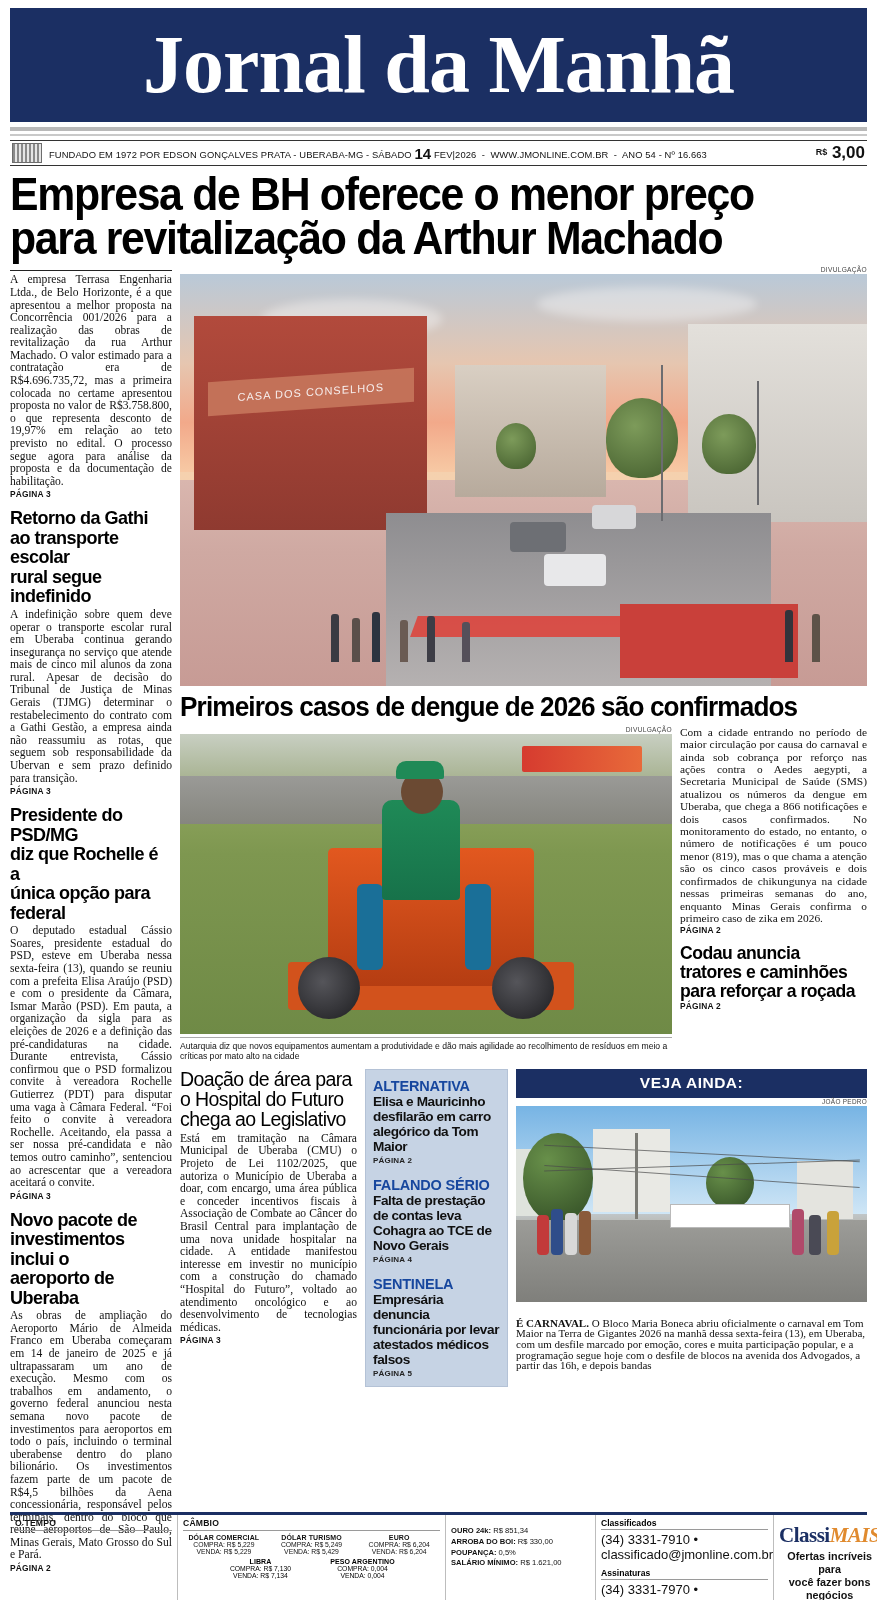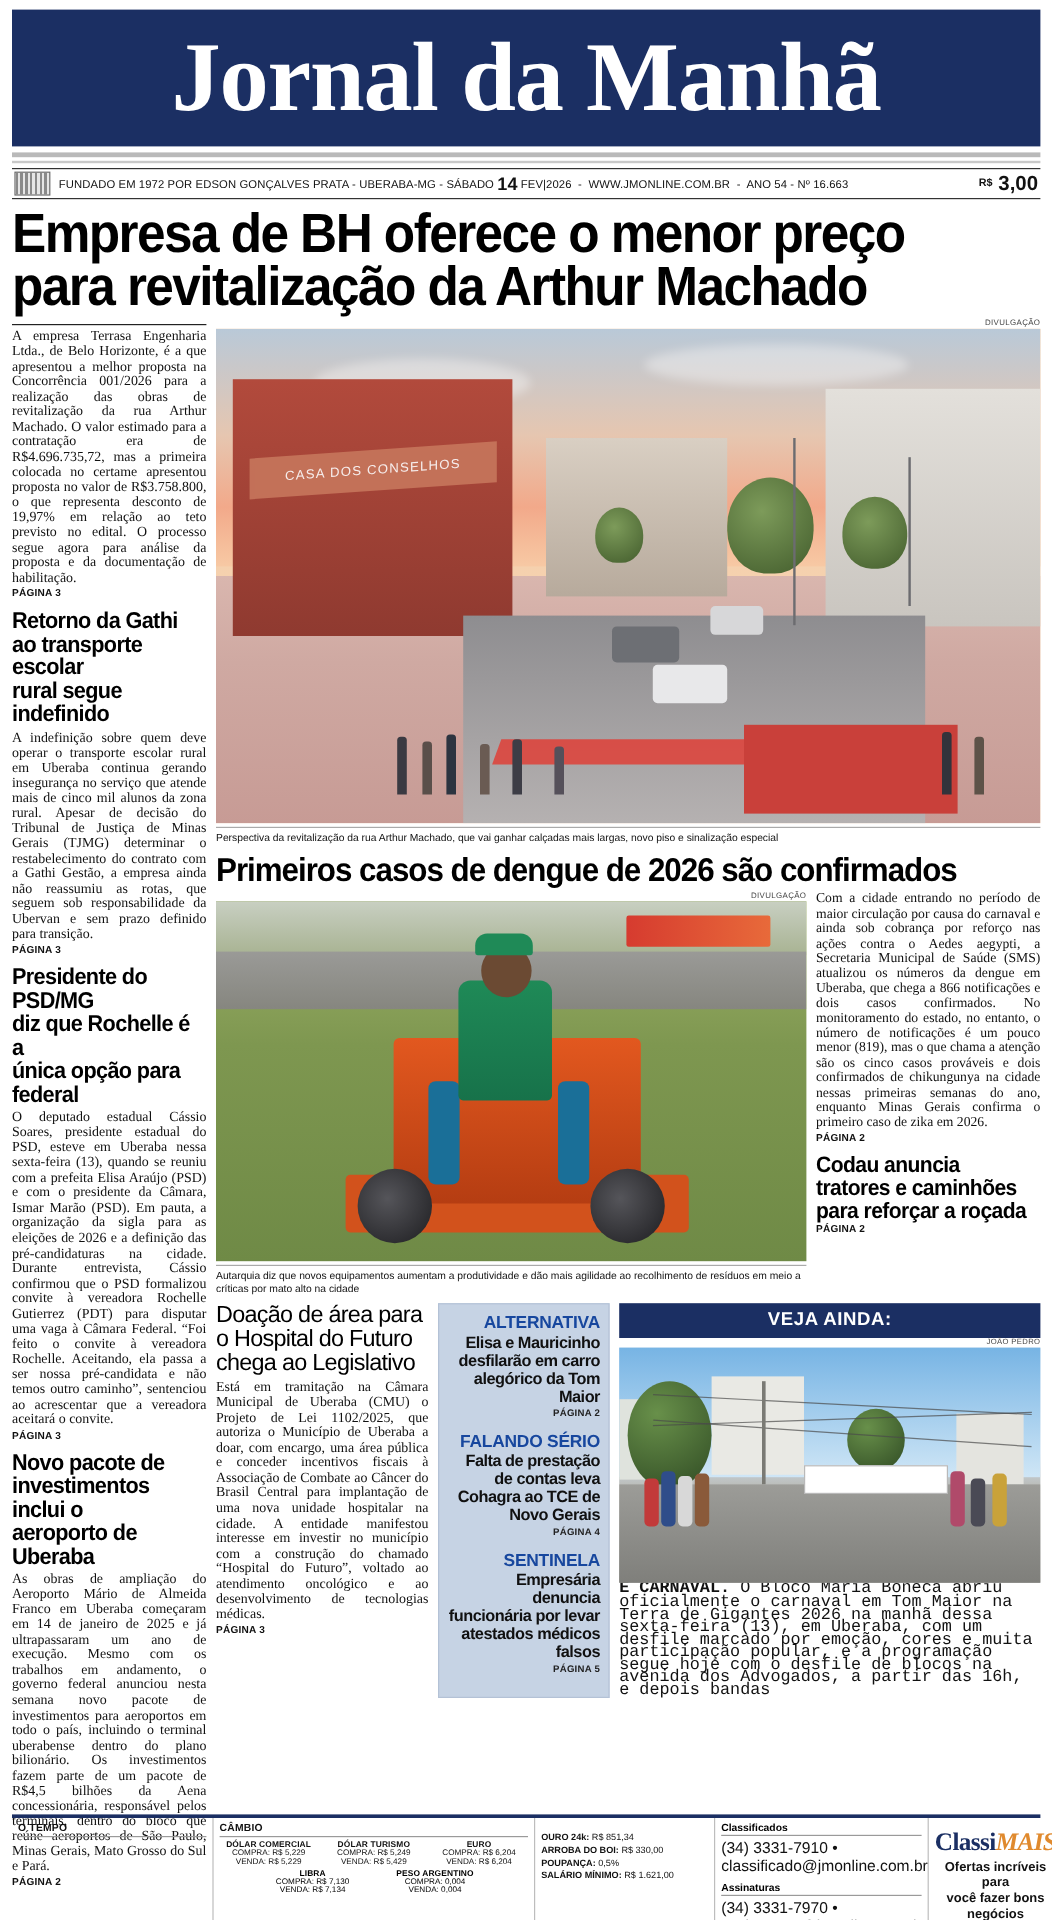--- a/index.html
+++ b/index.html
@@ -188,21 +188,21 @@
   .codau-head {
     font-family: "Liberation Sans", sans-serif;
     font-weight: 700; font-size: 18.5px; line-height: 19px;
     letter-spacing: -0.5px; color:#000; margin-top: 8px;
     transform: scaleX(0.95); transform-origin: left top;
   }
 
   
   .bottom-row { display: flex; gap: 8px; margin-top: 7px; }
   .bot-col1 { width: 177px; flex: 0 0 177px; }
-  .bot-col2 { width: 143px; flex: 0 0 143px; background:#c6d3e4; padding: 8px 7px; border:1px solid #b4c2d6;text-align:right; }
+  .bot-col2 { width: 143px; flex: 0 0 143px; background:#c6d3e4; padding: 8px 7px; border:1px solid #b4c2d6; }
   .bot-col3 { flex: 1 1 auto; }
 
   .doacao-head {
     font-family: "Liberation Sans", sans-serif;
     font-weight: 400; font-size: 19.5px; line-height: 20px;
     letter-spacing: -0.6px; color:#000; margin-bottom: 4px;
   }
   .kicker {
     font-family: "Liberation Sans", sans-serif;
     font-weight: 700; font-size: 14.5px; color: #17479e;
@@ -234,22 +234,22 @@
   .veja-photo .street { position:absolute; left:0; right:0; bottom:0; height:42%;
     background: linear-gradient(180deg,#9c9c98,#7f7f7b); }
   .veja-photo .bldg { position:absolute; background:#e9e9e4; }
   .veja-photo .foliage { position:absolute; border-radius:50%;
     background: radial-gradient(circle at 35% 30%, #68904a, #2f4a23); }
   .veja-photo .crowd { position:absolute; bottom:24%; width:12px; height:40px; border-radius:4px; }
   .veja-photo .wire { position:absolute; height:1px; background:#4a4a4a; opacity:.7; }
   .veja-photo .banner2 { position:absolute; background:#fff; border:1px solid #b9b9b9; }
 
   .veja-caption {
-    font-family: Liberation Mono, monospace;
-    font-size: 14px; line-height: 10.6px; color:#111; margin-top: 0;
+    font-family: Liberation Serif, serif;
+    font-size: 11px; line-height: 10.6px; color:#111; margin-top: 16px;
   }
   .veja-caption b { font-weight: 700; }
 
   
   .footer {
     position: absolute; left: 10px; right: 10px; bottom: 8px;
     border-top: 3px solid #1b2f63;
     display: flex;
     font-family: "Liberation Sans", sans-serif;
     height: 88px;
@@ -382,21 +382,20 @@
           <div class="car" style="left:53%;top:68%;width:62px;height:32px;background:#e8e8ea;"></div>
           <div class="person" style="left:22%;height:48px;"></div>
           <div class="person" style="left:25%;height:44px;background:#5a4f4a;"></div>
           <div class="person" style="left:28%;height:50px;background:#2c3440;"></div>
           <div class="person" style="left:32%;height:42px;background:#6a5b53;"></div>
           <div class="person" style="left:36%;height:46px;background:#3d3d46;"></div>
           <div class="person" style="left:41%;height:40px;background:#55505a;"></div>
           <div class="person" style="left:88%;height:52px;background:#33333b;"></div>
           <div class="person" style="left:92%;height:48px;background:#5d5248;"></div>
         </div>
-        <div class="caption">Perspectiva da revitalização da rua Arthur Machado, que vai ganhar calçadas mais largas, novo piso e sinalização especial</div>
       </div>
 
       <div class="dengue-head">Primeiros casos de dengue de 2026 são confirmados</div>
 
       <div class="dengue-row">
         <div class="dengue-photo-col">
           <div class="credit">DIVULGAÇÃO</div>
           <div class="mower">
             <div class="bg-far"></div>
             <div class="bg-road"></div>

